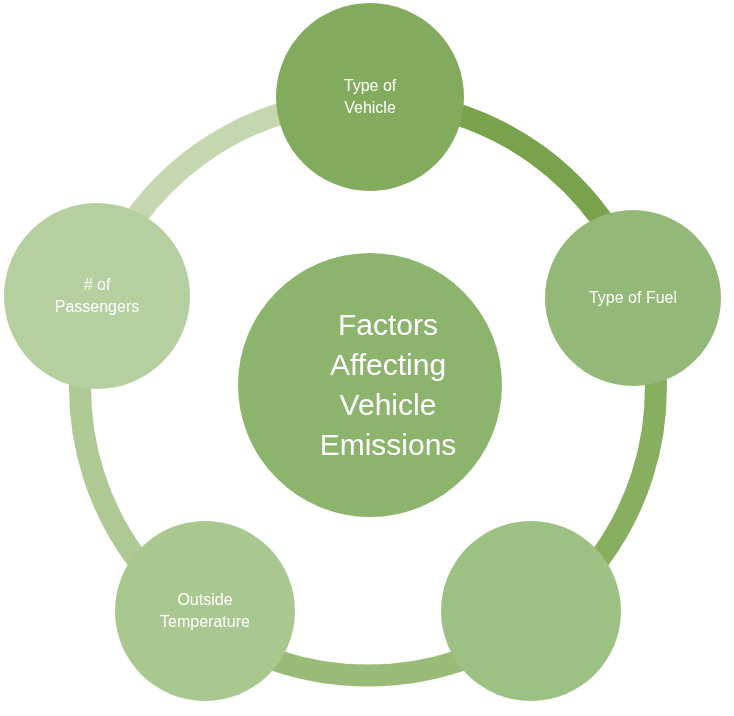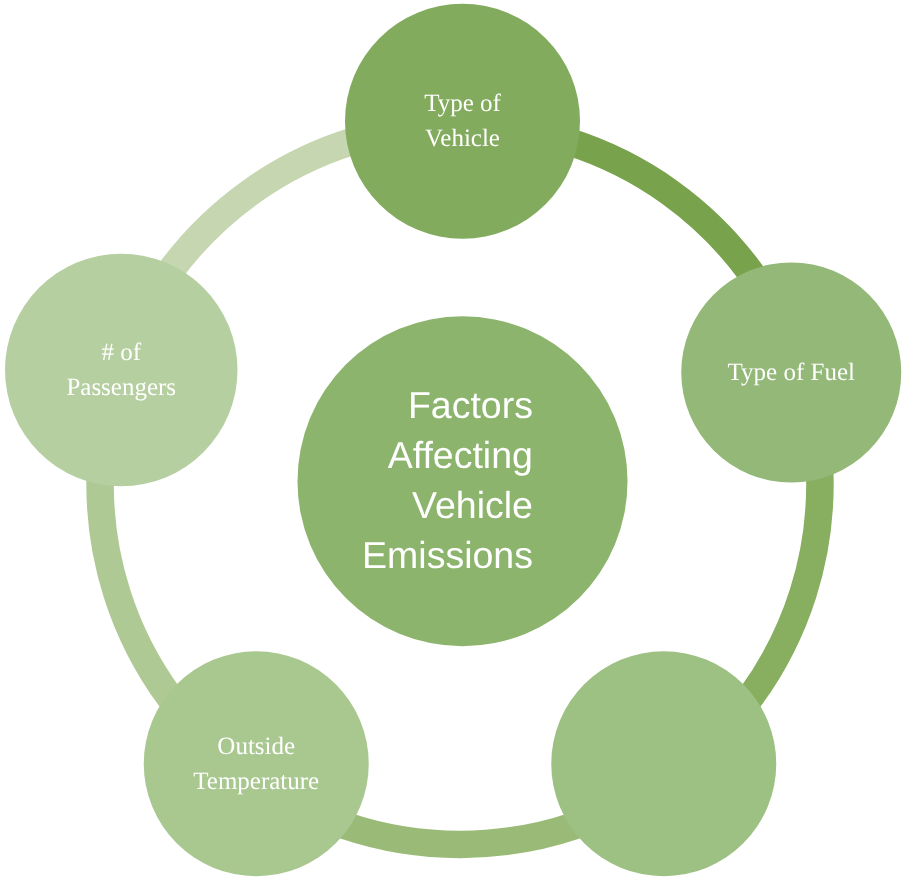--- a/index.html
+++ b/index.html
@@ -24,23 +24,22 @@
     position: absolute;
     display: flex;
     align-items: center;
     justify-content: center;
     text-align: center;
     color: #ffffff;
     white-space: pre-line;
     pointer-events: none;
   }
   .node-label {
-    font-size: 20px;
+    font-size: 16px;
     line-height: 1.4;
-    font-family: Liberation Serif, serif;
   }
   .center-label {
     font-size: 30px;
     line-height: 1.33;
   }
 </style>
 </head>
 <body>
 
 <div class="canvas">
@@ -56,21 +55,21 @@
 
     <circle cx="370" cy="97" r="94" fill="#83AB5D"></circle>
     <circle cx="633" cy="298" r="88" fill="#93B877"></circle>
     <circle cx="531" cy="611" r="90" fill="#9DC083"></circle>
     <circle cx="205" cy="611" r="90" fill="#A9C890"></circle>
     <circle cx="97" cy="296" r="93" fill="#B6CFA0"></circle>
 
     <circle cx="370" cy="385" r="132" fill="#8CB46D"></circle>
   </svg>
 
-  <div class="label center-label" style="left:226px; top:253px; width:264px; height:264px;text-align:right;">Factors
+  <div class="label center-label" style="left:256px; top:253px; width:264px; height:264px;">Factors
 Affecting
 Vehicle
 Emissions</div>
 
   <div class="label node-label" style="left:276px; top:3px; width:188px; height:188px;">Type of
 Vehicle</div>
 
   <div class="label node-label" style="left:545px; top:210px; width:176px; height:176px;">Type of Fuel</div>
 
 

